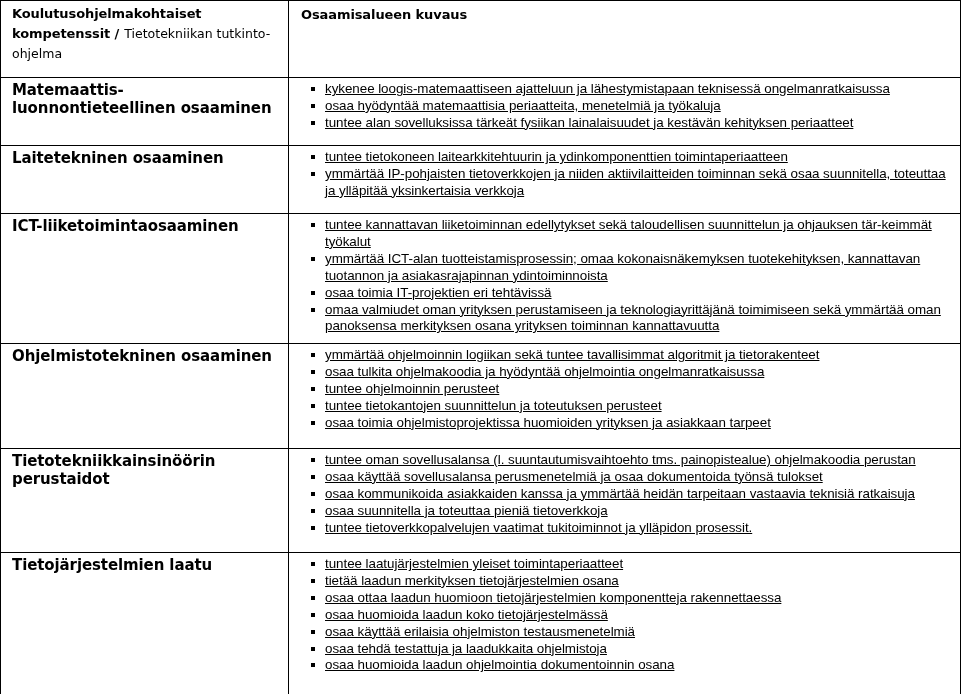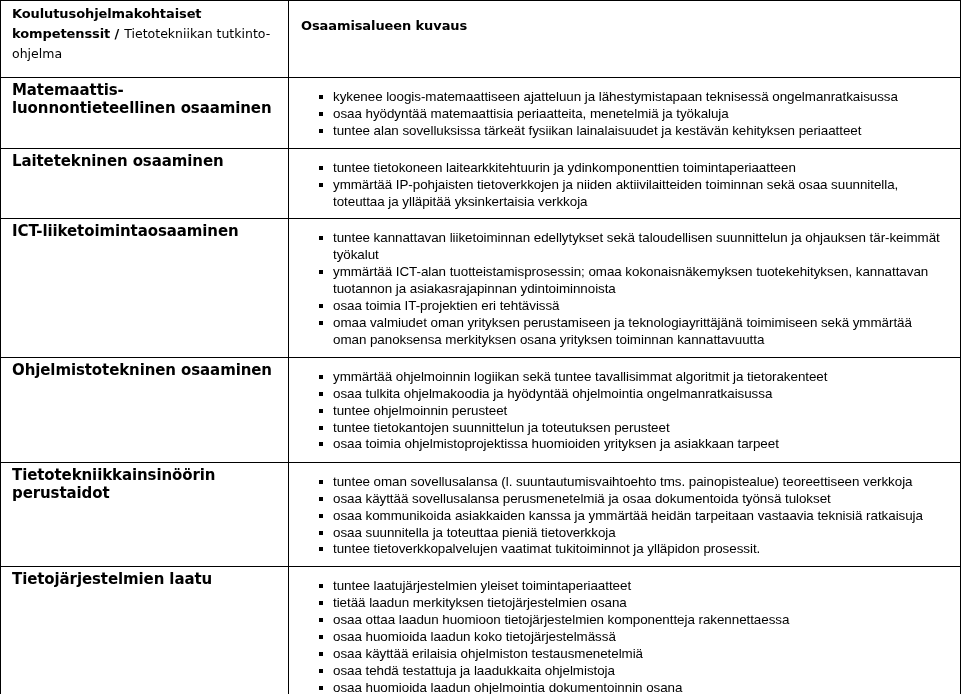--- a/index.html
+++ b/index.html
@@ -7,39 +7,39 @@
          font-family:"DejaVu Sans", sans-serif; color:#000; }
   table.comp { position:absolute; left:0; top:0; width:961px; height:694px;
                border-collapse:collapse; table-layout:fixed; }
   table.comp td { border:1.5px solid #000; vertical-align:top; padding:0; }
   td.col1 { width:287px;margin-top:12px; }
   .cellpad { padding:3px 8px 0 11px; }
   .rtpad { padding:3px 6px 0 12px; }
   .hdr-b { font-weight:bold; font-size:13px; line-height:18px; letter-spacing:-0.1px; }
   .hdr-n { font-weight:normal; font-size:12.5px; }
   .area { font-weight:bold; font-size:15px; line-height:18px; letter-spacing:-0.1px; }
-  ul.items { list-style:none; margin:8px; padding:0; }
+  ul.items { list-style:none; margin:0; padding:0;text-decoration:underline; }
   ul.items li { position:relative; padding-left:24px; font-family:"Liberation Sans", sans-serif;
                 font-size:13.4px; line-height:16.9px; letter-spacing:-0.05px; }
   ul.items li .bullet { position:absolute; left:10px; top:6px; width:4px; height:4px; background:#000; }
 </style>
 </head>
 <body>
 
 <table class="comp">
   <tbody>
       <tr style="height:77px">
     <td class="col1">
       <div class="cellpad" style="padding-top:2px">
         <span class="hdr-b">Koulutusohjelmakohtaiset kompetenssit /</span>
         <span class="hdr-n">Tietotekniikan tutkinto-ohjelma</span>
       </div>
     </td>
     <td>
-      <div class="rtpad" style="padding-top:14px">
+      <div class="rtpad" style="padding-top:3px">
         <span class="hdr-b">Osaamisalueen kuvaus</span>
       </div>
     </td>
   </tr>
   <tr style="height:68px">
     <td class="col1">
           <div class="cellpad area">Matemaattis-luonnontieteellinen osaaminen</div>
         </td>
     <td>
           <div class="rtpad">
@@ -95,21 +95,21 @@
           </div>
         </td>
   </tr>
   <tr style="height:104px">
     <td class="col1">
           <div class="cellpad area">Tietotekniikkainsinöörin perustaidot</div>
         </td>
     <td>
           <div class="rtpad">
             <ul class="items">
-              <li><span class="bullet"></span><span>tuntee oman sovellusalansa (l. suuntautumisvaihtoehto tms. painopistealue) teoreettiseen verkkoja</span></li>
+              <li><span class="bullet"></span><span>tuntee oman sovellusalansa (l. suuntautumisvaihtoehto tms. painopistealue) ohjelmakoodia perustan</span></li>
               <li><span class="bullet"></span><span>osaa käyttää sovellusalansa perusmenetelmiä ja osaa dokumentoida työnsä tulokset</span></li>
               <li><span class="bullet"></span><span>osaa kommunikoida asiakkaiden kanssa ja ymmärtää heidän tarpeitaan vastaavia teknisiä ratkaisuja</span></li>
               <li><span class="bullet"></span><span>osaa suunnitella ja toteuttaa pieniä tietoverkkoja</span></li>
               <li><span class="bullet"></span><span>tuntee tietoverkkopalvelujen vaatimat tukitoiminnot ja ylläpidon prosessit.</span></li>
             </ul>
           </div>
         </td>
   </tr>
   <tr style="height:181px">
     <td class="col1">

